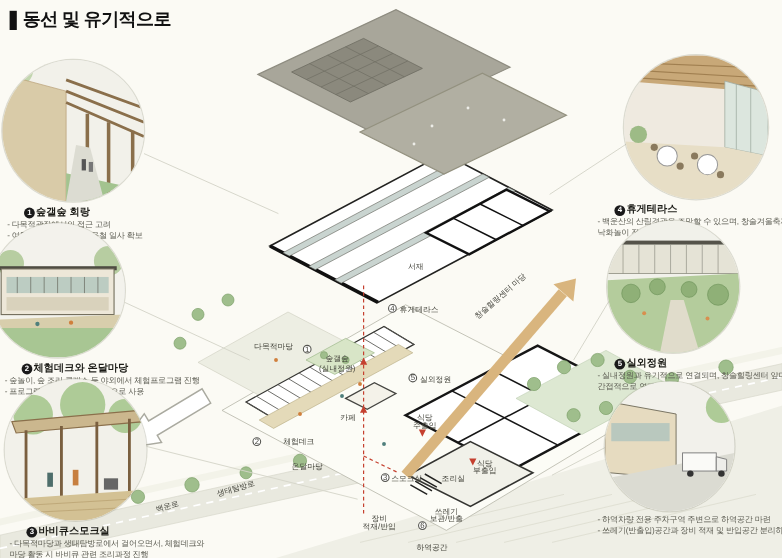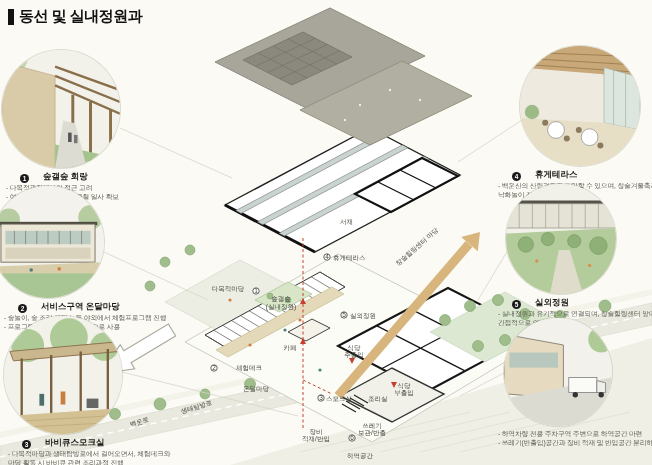--- a/index.html
+++ b/index.html
@@ -7,32 +7,32 @@
   #board{position:relative;width:652px;height:465px;overflow:hidden;background:#fbfaf4;}
   #scene{position:absolute;left:0;top:0;z-index:1;}
   #scene text{font-family:"Liberation Sans",sans-serif;fill:#44443c;font-size:6.5px;}
   .page-title{position:absolute;left:8px;top:7px;z-index:5;display:flex;align-items:center;gap:5px;}
   .title-bar{display:inline-block;width:6px;height:16px;background:#111;}
   .title-text{font-size:15px;font-weight:bold;color:#111;letter-spacing:-0.5px;}
   .callout{position:absolute;z-index:3;}
   .photo{border-radius:50%;overflow:hidden;box-shadow:0 0 0 1px rgba(160,160,140,.35);background:#eee;}
   .photo svg{display:block;}
   .caption{margin-top:3px;}
-  .heading{display:flex;align-items:flex-end;gap:14px;font-size:8.5px;font-weight:bold;color:#1c1c17;white-space:nowrap;padding-left:14px;}
+  .heading{display:flex;align-items:center;gap:1px;font-size:8.5px;font-weight:bold;color:#1c1c17;white-space:nowrap;padding-left:14px;}
   .badge{display:inline-flex;align-items:center;justify-content:center;width:9px;height:9px;border-radius:50%;background:#1a1a1a;color:#fff;font-size:6.5px;font-weight:bold;flex:0 0 auto;}
   .line{font-size:6.8px;color:#5a5a50;line-height:1.35;letter-spacing:-0.2px;white-space:nowrap;}
 </style>
 </head>
 <body>
 
 <div id="board">
 
   <div class="page-title">
     <span class="title-bar"></span>
-    <span class="title-text">동선 및 실내정원과</span>
+    <span class="title-text">동선 및 유기적으로</span>
   </div>
 
   <svg id="scene" width="652" height="465" viewBox="0 0 652 465">
 
     <g>
       <polygon points="230,465 652,338 652,465" fill="#efefe6"></polygon>
       <path d="M300,452L470,412 M340,452L510,412 M380,452L550,412 M420,452L590,412 M460,452L630,412" stroke="#dfdfd2" stroke-width="0.8" fill="none"></path>
     </g>
 
     <g>
@@ -230,21 +230,21 @@
         <rect x="12" y="55" width="76" height="10" fill="#d9d2bc"></rect>
         <polygon points="0,72 100,68 100,78 0,82" fill="#d8ceac"></polygon>
         <rect x="0" y="78" width="100" height="22" fill="#a8c693"></rect>
         <circle cx="35" cy="75" r="1.6" fill="#4f7f7c"></circle>
           <circle cx="60" cy="74" r="1.6" fill="#d07f3c"></circle>
       </svg>
     </div>
     <div class="caption" style="margin-left:12px;width:158px;">
       <div class="heading">
           <span class="badge">2</span>
-          <span>서비스구역 온달마당</span>
+          <span>체험데크와 온달마당</span>
         </div>
       <div class="line">- 숲놀이, 숲 조리 클래스 등 야외에서 체험프로그램 진행</div>
       <div class="line">- 프로그램 미진행시 휴게 공간으로 사용</div>
     </div>
   </div>
 
   <div class="callout" style="left:4px;top:316px;">
     <div class="photo" style="width:118px;height:118px;">
       <svg width="118" height="118" viewBox="0 0 100 100" preserveAspectRatio="none">
         <rect width="100" height="100" fill="#f2f1ea"></rect>

